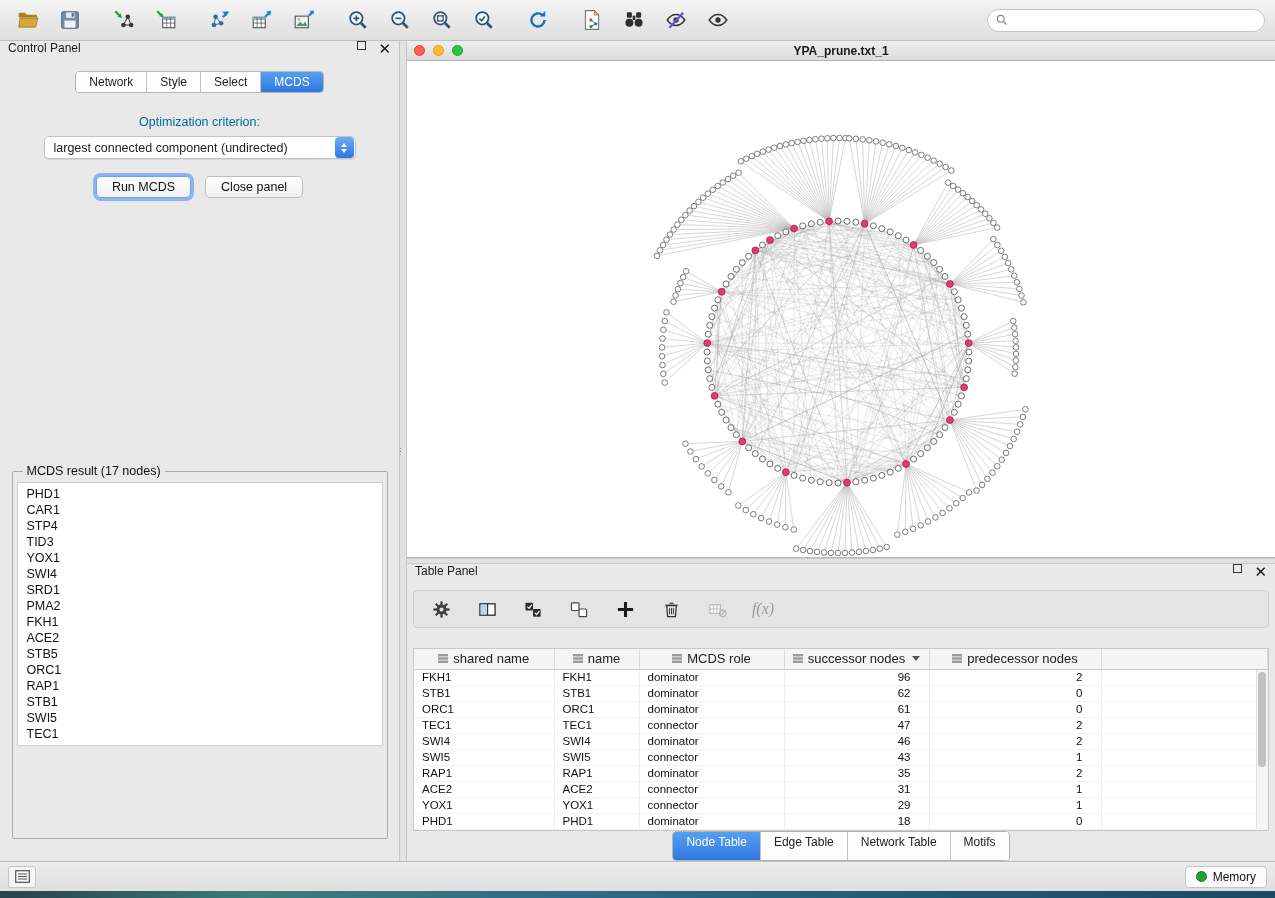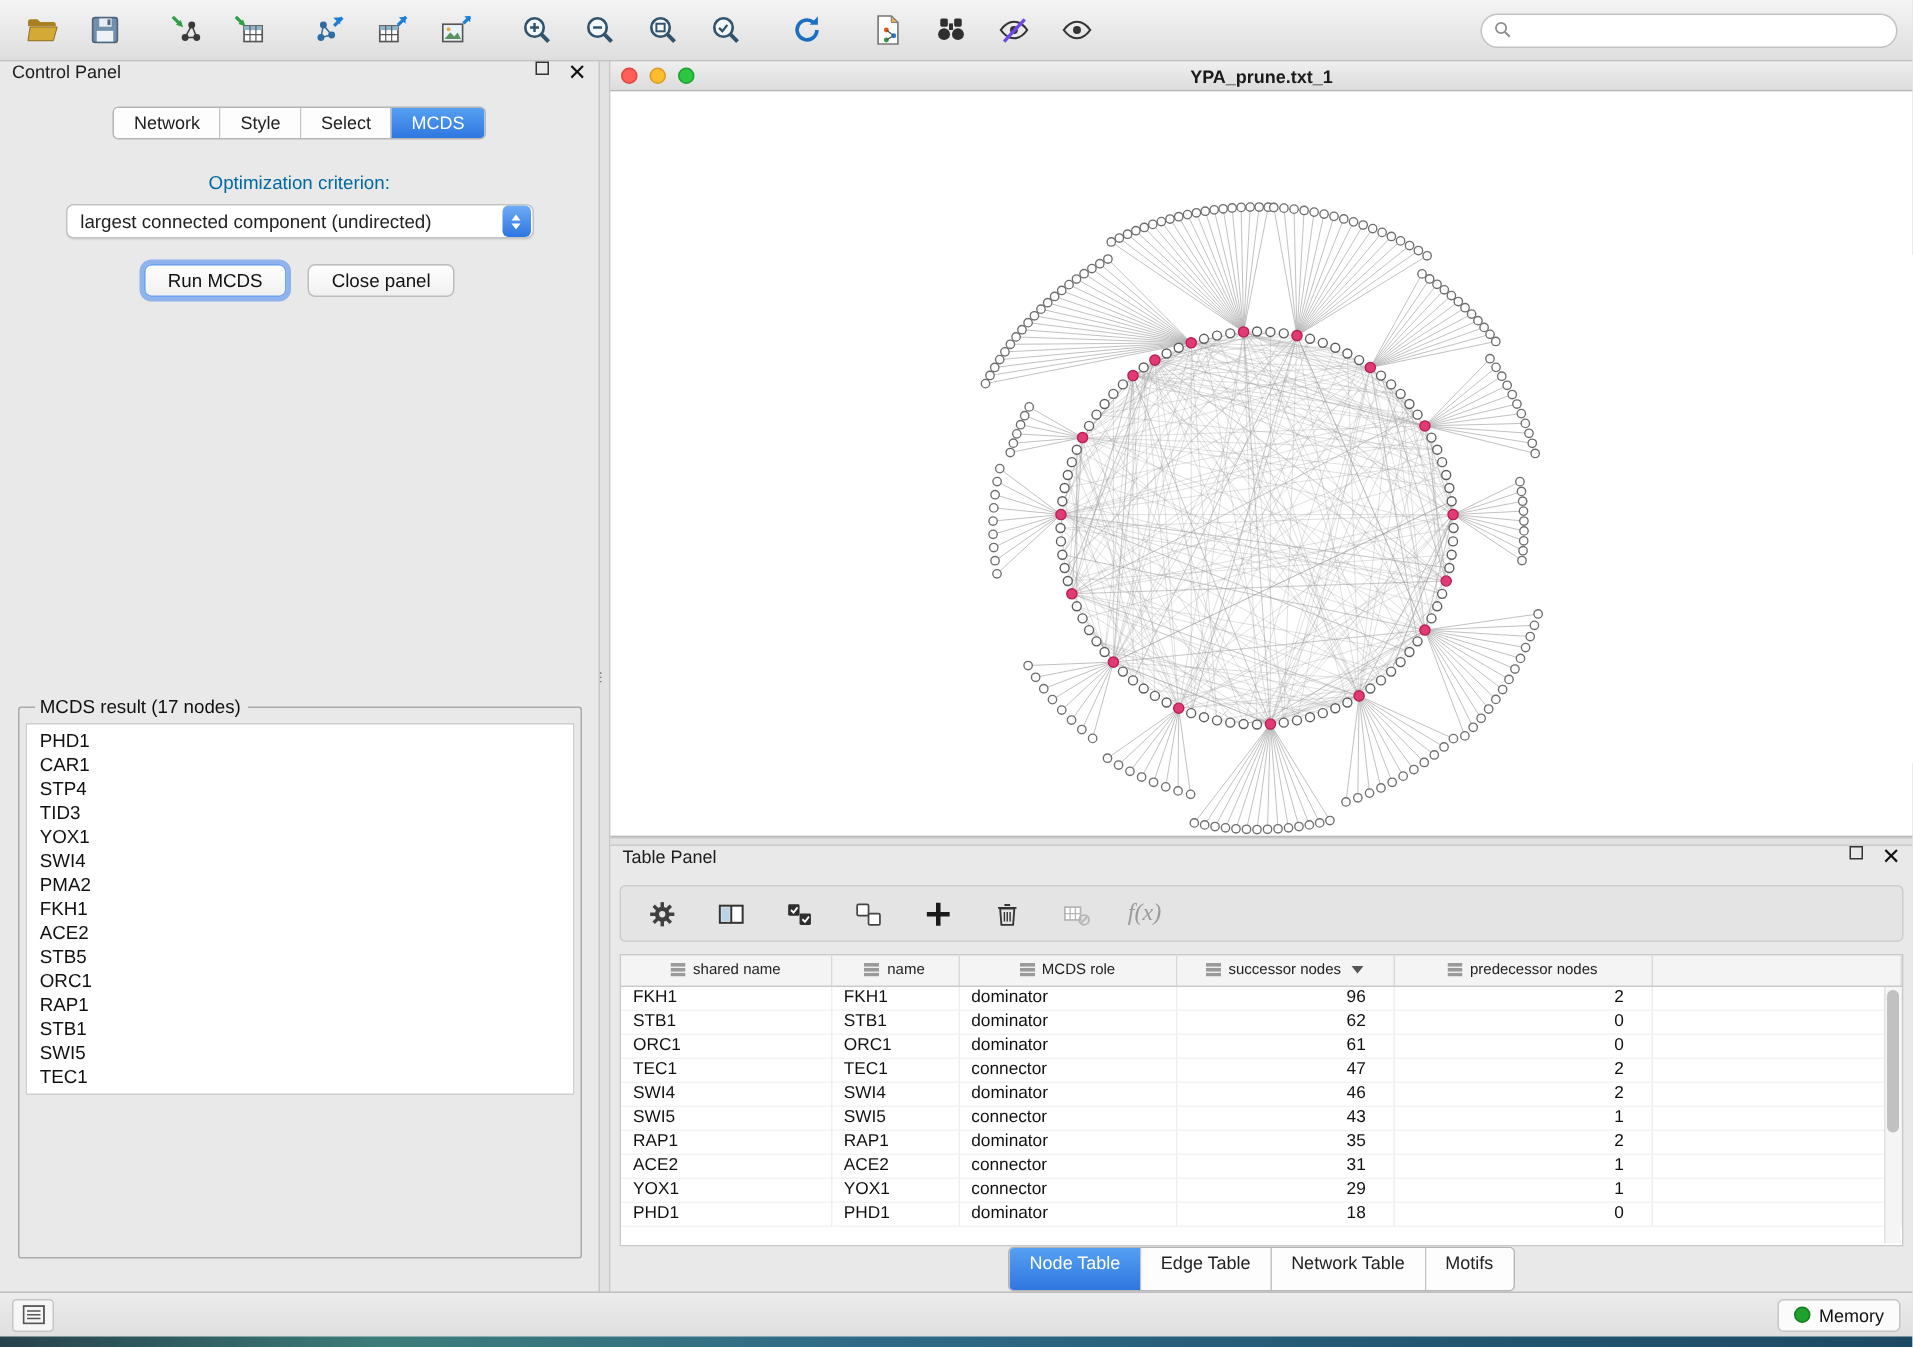--- a/index.html
+++ b/index.html
@@ -71,29 +71,29 @@
   .tl { width:11px; height:11px; border-radius:50%; margin-right:8px; flex:0 0 11px; }
   .tl.red { background:#ff5f57; border:0.5px solid #e0443e; }
   .tl.yellow { background:#febc2e; border:0.5px solid #d89e23; }
   .tl.green { background:#2ac840; border:0.5px solid #1f9d32; }
   .net-title { position:absolute; left:0; right:0; text-align:center; font-size:12px; font-weight:bold; color:#1a1a1a; pointer-events:none; }
   .net-canvas { flex:1; background:#fff; position:relative; }
   .net-canvas svg { position:absolute; inset:0; }
 
   
   .table-panel { flex:1; background:#e9e9e9; display:flex; flex-direction:column; min-height:0; }
-  .ttoolbar { height:38px; flex:0 0 38px; background:#e4e4e4; border:1px solid #cdcdcd; margin:2px 6px 4px 6px;
+  .ttoolbar { height:38px; flex:0 0 38px; background:#e4e4e4; border:1px solid #cdcdcd; margin:2px 6px 16px 6px;
     border-radius:4px; display:flex; align-items:center; padding:0 14px; gap:20px; }
   .titem { width:26px; height:26px; display:flex; align-items:center; justify-content:center; }
   .titem svg { width:19px; height:19px; }
   .fx { font-family:"Liberation Serif","DejaVu Serif",serif; font-style:italic; font-size:16px; color:#9a9a9a; }
   .table-wrap { flex:1; margin:4px 6px 0 6px; background:#fff; border:1px solid #c9c9c9; position:relative; overflow:hidden; }
   table.ntable { border-collapse:collapse; table-layout:fixed; width:100%; }
   .ntable th { height:20px; background:#f4f4f4; border-right:1px solid #d9d9d9; border-bottom:1px solid #c9c9c9;
-    font-weight:normal; font-size:10px; color:#222; padding:0 4px; white-space:nowrap; overflow:hidden;text-align:right; }
+    font-weight:normal; font-size:13px; color:#222; padding:0 4px; white-space:nowrap; overflow:hidden;text-align:right; }
   .th-inner { display:flex; align-items:center; justify-content:center; gap:5px; }
   .sorticon { flex:0 0 10px; width:10px; height:9px; }
   .sorticon rect { fill:#9a9a9a; }
   .chev { width:0; height:0; border-left:4px solid transparent; border-right:4px solid transparent; border-top:5px solid #555; margin-left:2px; }
   .ntable td { height:16px; font-size:11.5px; padding:0 8px; border-right:1px solid #efefef;
     white-space:nowrap; overflow:hidden; color:#111; }
   .ntable td.num { text-align:right; padding-right:18px; }
   .ntable tbody tr { border-bottom:1px solid #f3f3f3; }
   .vscroll { position:absolute; top:21px; right:1px; bottom:1px; width:11px; background:#f5f5f5; border-left:1px solid #e2e2e2; }
   .vthumb { position:absolute; top:2px; right:1.5px; width:8px; height:95px; background:#c1c1c1; border-radius:4px; }
@@ -300,20 +300,21 @@
         </div>
         <fieldset class="result-box">
           <legend>MCDS result (17 nodes)</legend>
           <div class="result-list" id="result-list">
               <div class="ritem">PHD1</div>
               <div class="ritem">CAR1</div>
               <div class="ritem">STP4</div>
               <div class="ritem">TID3</div>
               <div class="ritem">YOX1</div>
               <div class="ritem">SWI4</div>
+              <div class="ritem">SRD1</div>
               <div class="ritem">PMA2</div>
               <div class="ritem">FKH1</div>
               <div class="ritem">ACE2</div>
               <div class="ritem">STB5</div>
               <div class="ritem">ORC1</div>
               <div class="ritem">RAP1</div>
               <div class="ritem">STB1</div>
               <div class="ritem">SWI5</div>
               <div class="ritem">TEC1</div>
             </div>

